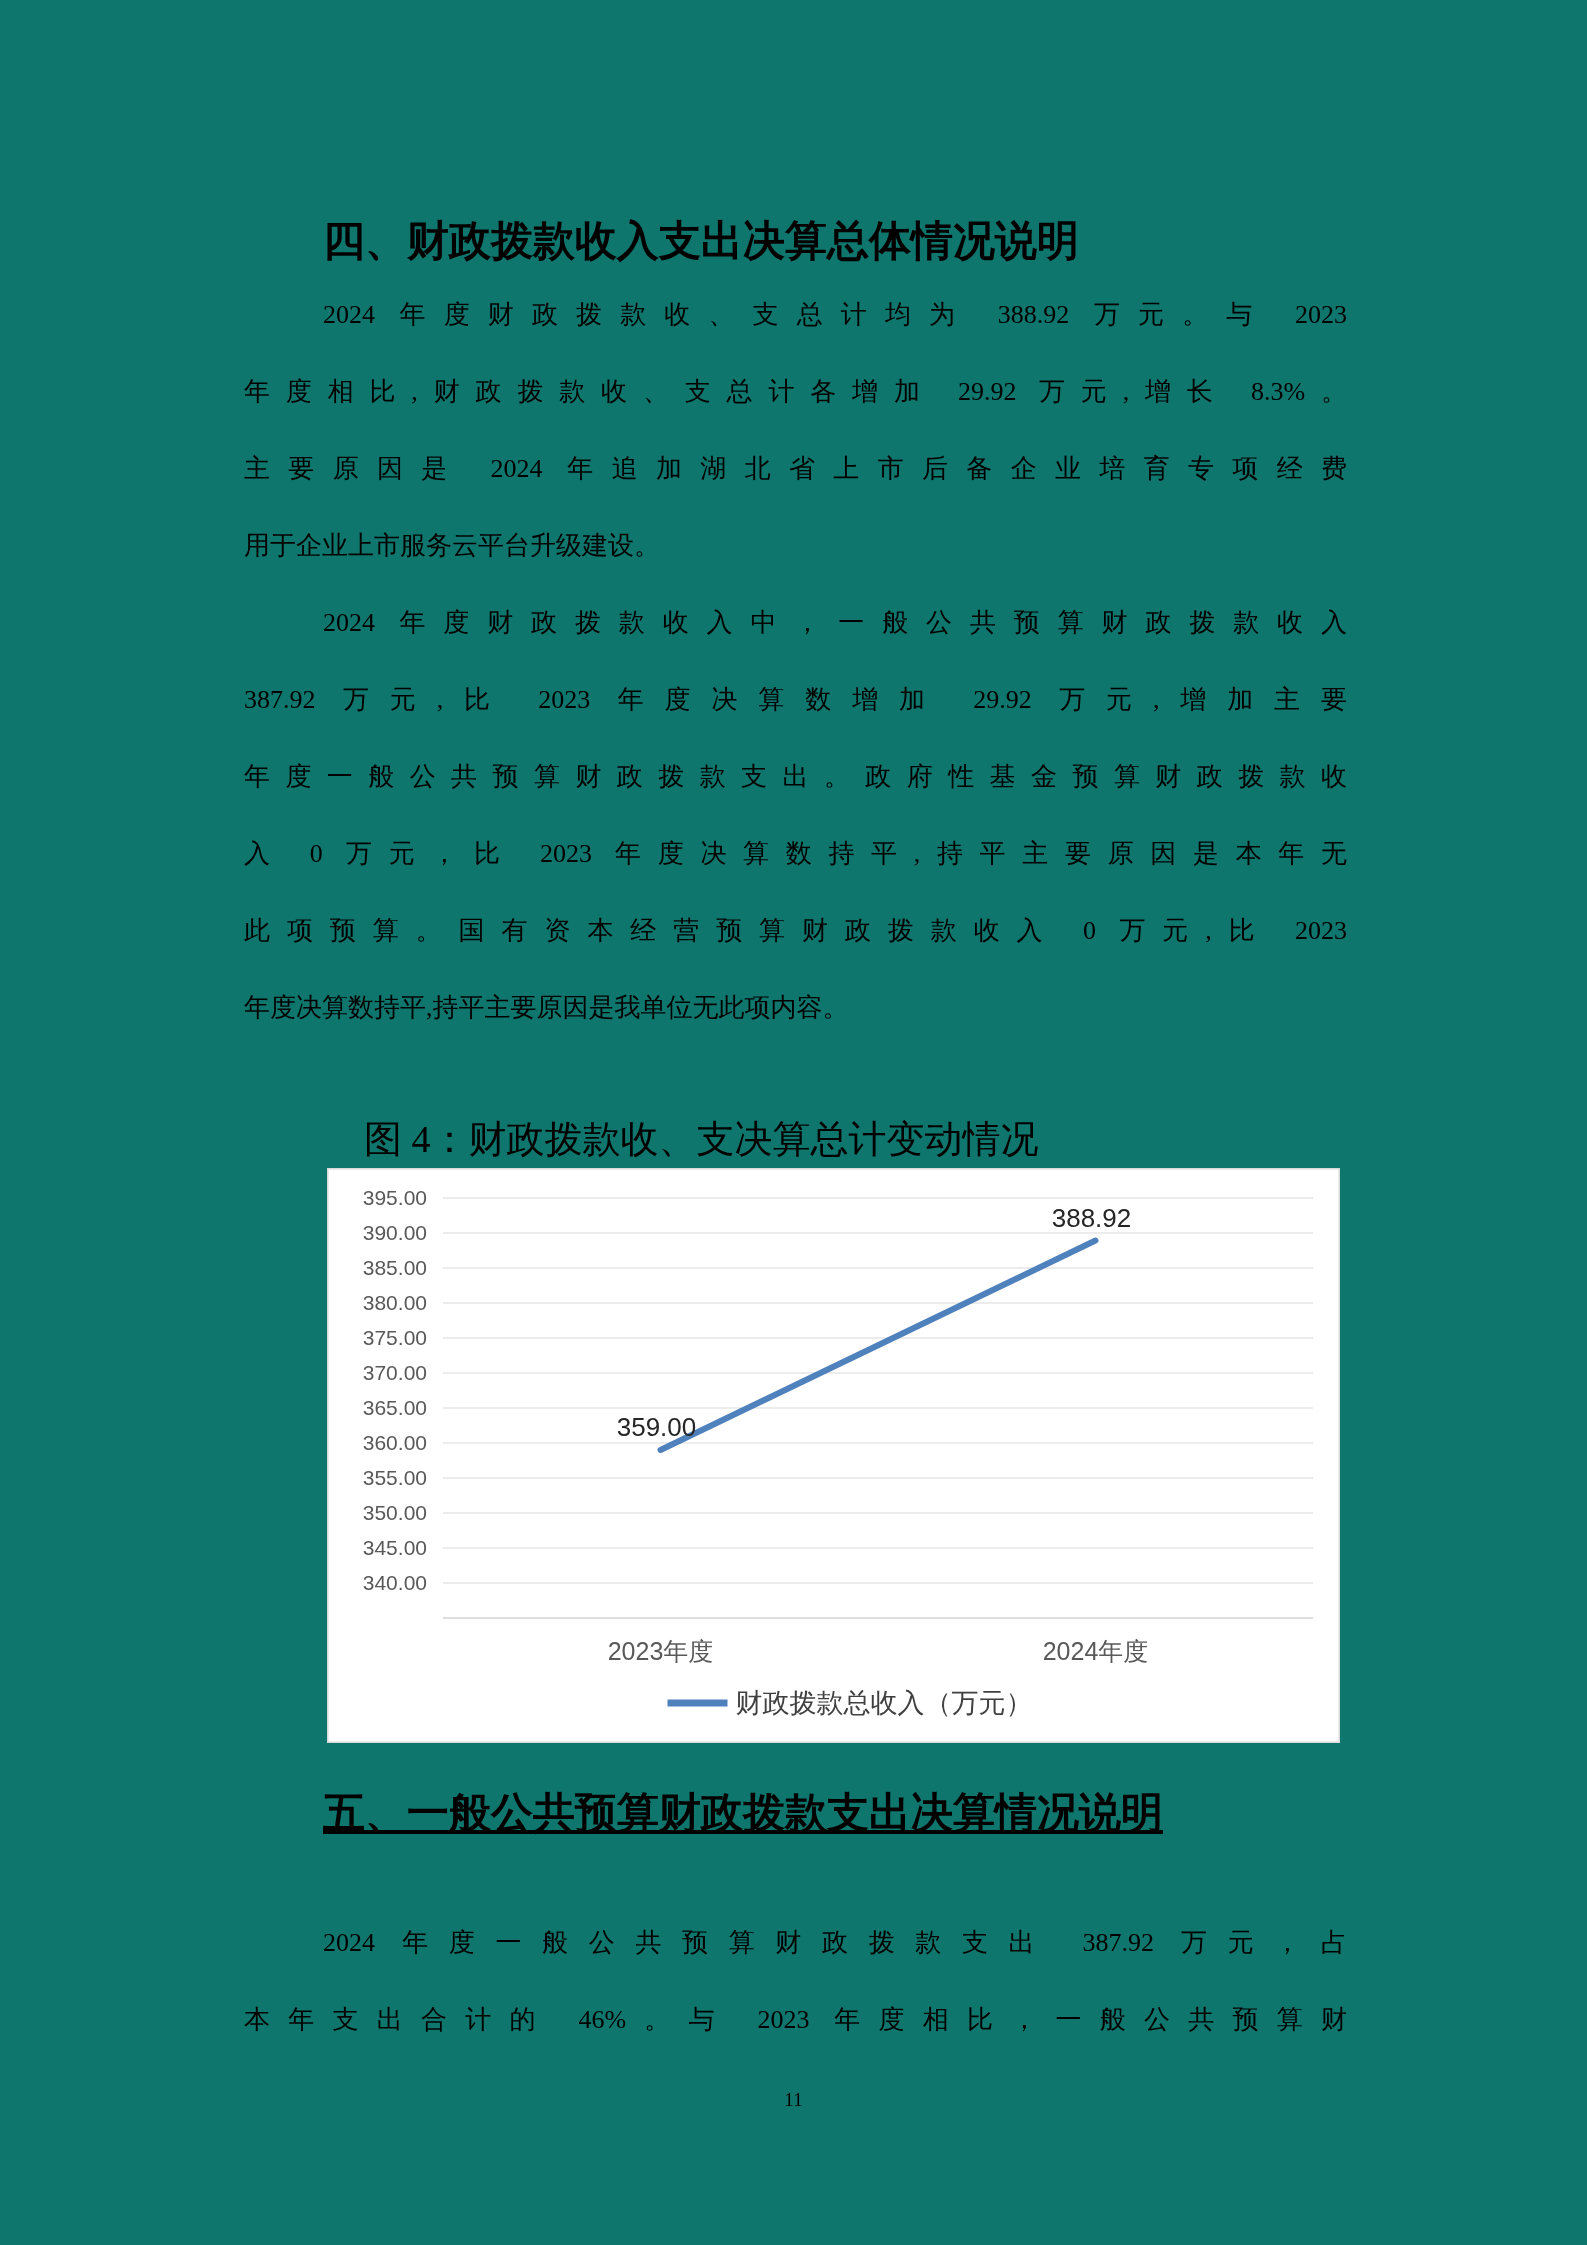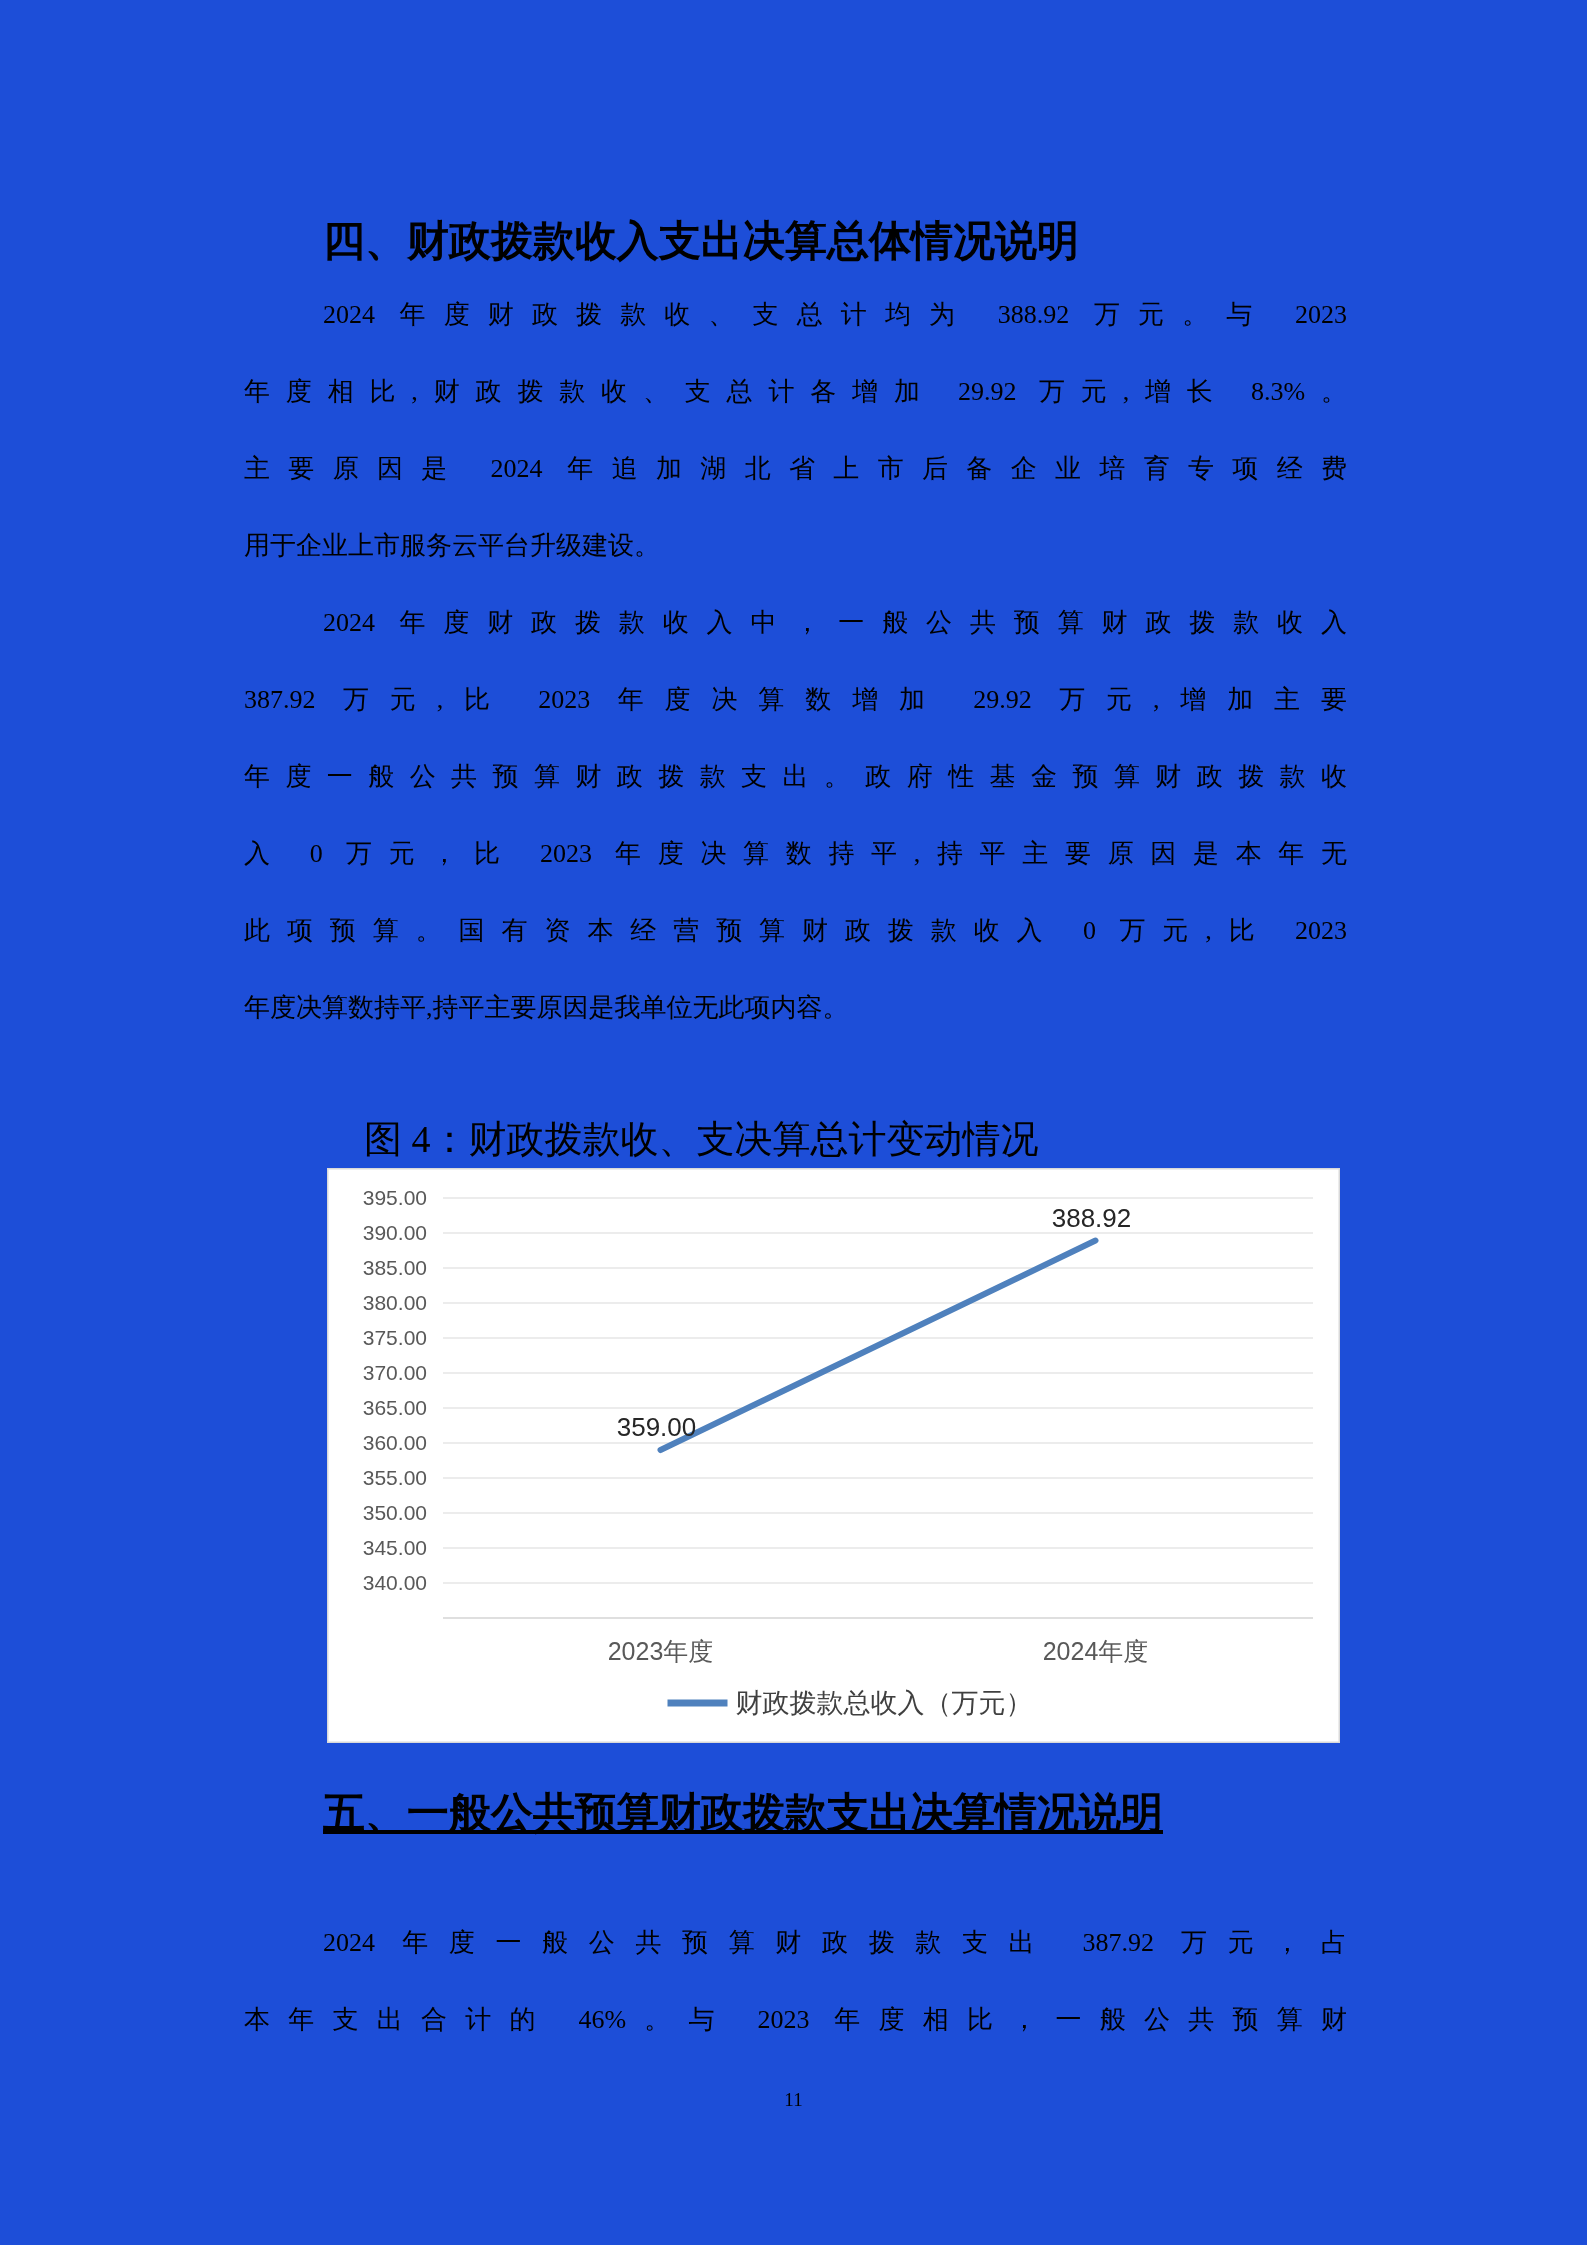--- a/index.html
+++ b/index.html
@@ -1,19 +1,19 @@
 <!DOCTYPE html>
 <html><head>
 <meta charset="utf-8">
 <style>
   html,body{margin:0;padding:0;background:#ffffff;}
   .page{
     position:relative;
     width:1587px;height:2245px;
-    background:#1d4ed8;
+    background:#0f766e;
     overflow:hidden;
     font-family:"Liberation Serif","DejaVu Serif",serif;
     color:#000;
   }
   .abs{position:absolute;}
   .h-cn{
     font-family:"Liberation Sans","DejaVu Sans",sans-serif;
     font-weight:bold;
     font-size:42px;
     line-height:77px;

